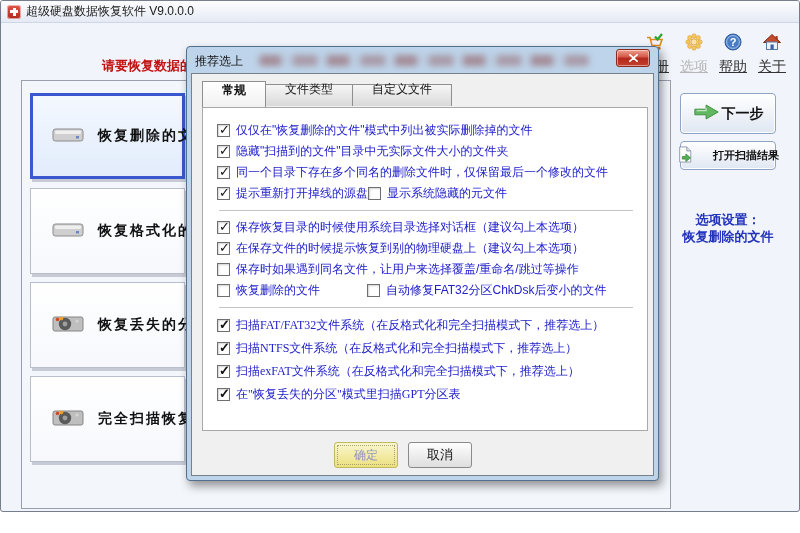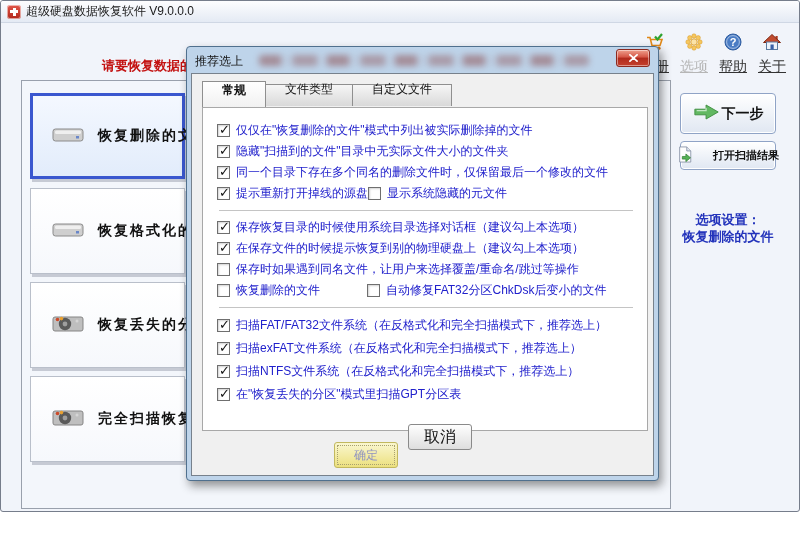--- a/index.html
+++ b/index.html
@@ -73,36 +73,36 @@
   .tab { height:22px; padding:8px 19px; display:flex; align-items:flex-end; font-size:12px; color:#111;
     background:linear-gradient(#f6f6f6,#d9d9d9); border:1px solid #8f8f8f; border-bottom:none;
     cursor:pointer; }
   .tab + .tab { border-left:none; }
   .tab.active { height:26px; font-weight:bold; background:linear-gradient(#ffffff,#f1f1f1);
     margin-bottom:-1px; border-left:1px solid #8f8f8f; }
 
   .panel { position:absolute; left:10px; top:33px; width:446px; height:324px;
     background:#fff; border:1px solid #a8a8a8; padding:12px 0 0 14px; overflow:hidden; }
   .opt-row { display:flex; align-items:center; height:21px; }
-  .opt-row.g3 { height:23px; }
+  .opt-row.g3 { height:23px;font-family:Liberation Serif, serif; }
   .opt { display:flex; align-items:center; gap:6px; font-size:12px; color:#2121cc; white-space:nowrap; }
   .opt.colw { width:150px; }
   .cb { width:13px; height:13px; border:1px solid #6f6f6f; background:#fff; position:relative; flex:none;
     box-shadow:inset 1px 1px 2px rgba(0,0,0,.18); cursor:pointer; }
   .cb.checked::after { content:"✓"; position:absolute; left:1px; top:-3px;
     font-size:13px; font-weight:bold; color:#101010; }
   .sep { height:1px; background:#c4c4c4; margin:6px 14px 6px 2px; }
 
   .btn-ok { position:absolute; left:142px; top:368px; width:64px; height:26px;
     background:linear-gradient(#faf7cf,#ece07e); border:1px solid #c2b85e; border-radius:3px;
     outline:1px dotted #a8a070; outline-offset:-4px;
     font-size:12px; color:#8f93c0; display:flex; align-items:center; justify-content:center; cursor:pointer;text-align:right; }
-  .btn-cancel { position:absolute; left:216px; top:350px; width:64px; height:26px;
+  .btn-cancel { position:absolute; left:216px; top:368px; width:64px; height:26px;
     background:linear-gradient(#fefefe,#dedede); border:1px solid #8a8a8a; border-radius:3px;
-    font-size:16px; color:#111; display:flex; align-items:center; justify-content:center; cursor:pointer; }
+    font-size:13px; color:#111; display:flex; align-items:center; justify-content:center; cursor:pointer; }
 </style>
 </head>
 <body>
 
 <div class="stage">
   <div class="win">
 
     <div class="titlebar">
       <span class="app-icon"></span>
       <span class="title-text">超级硬盘数据恢复软件 V9.0.0.0</span>
@@ -315,27 +315,27 @@
 
           <div class="opt-row g3">
             <span class="opt">
                 <span class="cb checked"></span>
                 <span>扫描FAT/FAT32文件系统（在反格式化和完全扫描模式下，推荐选上）</span>
               </span>
           </div>
           <div class="opt-row g3">
             <span class="opt">
                 <span class="cb checked"></span>
+                <span>扫描NTFS文件系统（在反格式化和完全扫描模式下，推荐选上）</span>
+              </span>
+          </div>
+          <div class="opt-row g3">
+            <span class="opt">
+                <span class="cb checked"></span>
                 <span>扫描exFAT文件系统（在反格式化和完全扫描模式下，推荐选上）</span>
-              </span>
-          </div>
-          <div class="opt-row g3">
-            <span class="opt">
-                <span class="cb checked"></span>
-                <span>扫描NTFS文件系统（在反格式化和完全扫描模式下，推荐选上）</span>
               </span>
           </div>
           <div class="opt-row g3">
             <span class="opt">
                 <span class="cb checked"></span>
                 <span>在"恢复丢失的分区"模式里扫描GPT分区表</span>
               </span>
           </div>
         </div>
 

